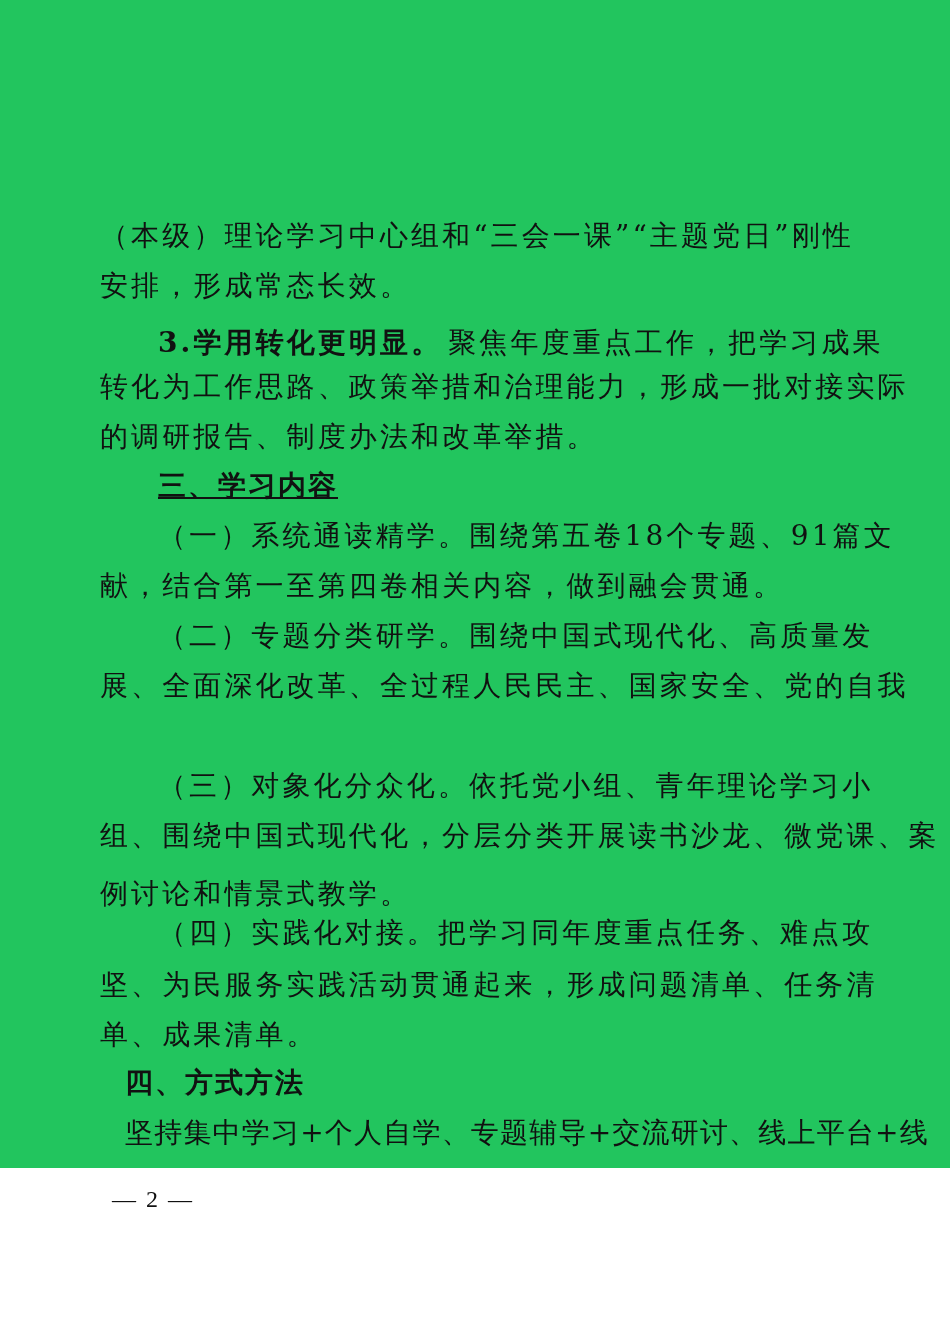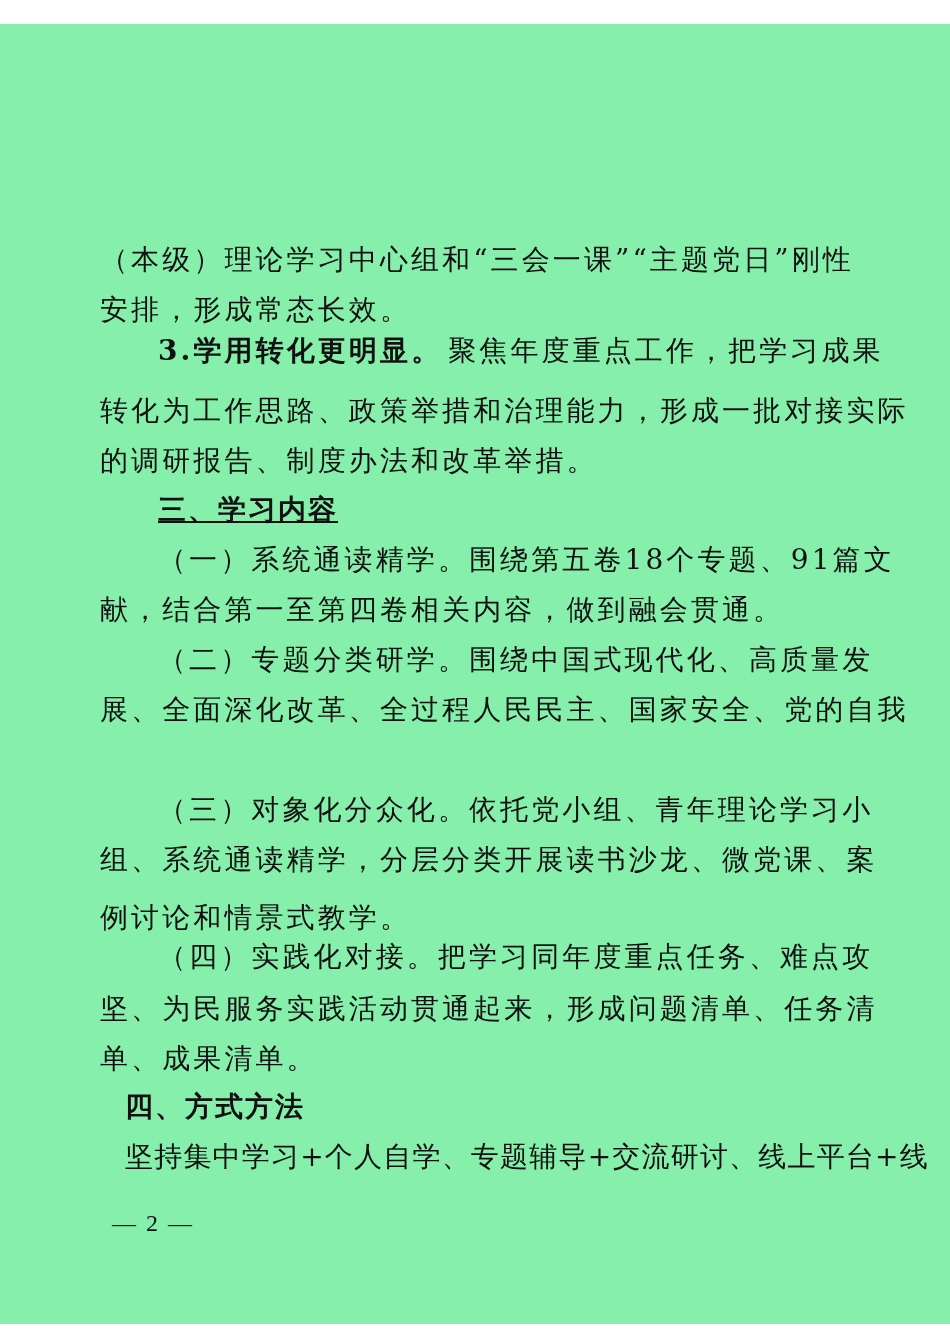--- a/index.html
+++ b/index.html
@@ -12,23 +12,22 @@
       height: 1344px;
       position: relative;
       overflow: hidden;
       font-family: "DejaVu Serif", "Liberation Serif", serif;
       color: #111111;
     }
     .page {
       position: absolute;
       left: 0; top: 0;
       width: 950px;
-      height: 1300px;
-      background: #86efac;
-      margin-top: 24px;
+      height: 1168px;
+      background: #22c55e;
     }
     .line {
       position: absolute;
       left: 100px;
       width: 750px;
       font-size: 28px;
       line-height: 34px;
       white-space: nowrap;
       letter-spacing: 3.1px;
     }
@@ -51,36 +50,36 @@
     }
   </style>
 </head>
 <body>
 
 <div class="page">
 
   <div class="line" style="top:219px;">（本级）理论学习中心组和“三会一课”“主题党日”刚性</div>
   <div class="line" style="top:269px;">安排，形成常态长效。</div>
 
-  <div class="line indent" style="top:310px;text-align:right;">
+  <div class="line indent" style="top:326px;text-align:right;">
     <span class="bold">3.学用转化更明显。</span><span style="margin-left:6px;">聚焦年度重点工作，把学习成果</span>
   </div>
   <div class="line" style="top:370px;">转化为工作思路、政策举措和治理能力，形成一批对接实际</div>
   <div class="line" style="top:420px;">的调研报告、制度办法和改革举措。</div>
 
   <div class="line indent heading" style="top:469px;text-decoration:underline;">三、学习内容</div>
 
   <div class="line indent" style="top:519px;">（一）系统通读精学。围绕第五卷18个专题、91篇文</div>
   <div class="line" style="top:569px;">献，结合第一至第四卷相关内容，做到融会贯通。</div>
 
   <div class="line indent" style="top:619px;">（二）专题分类研学。围绕中国式现代化、高质量发</div>
   <div class="line" style="top:669px;">展、全面深化改革、全过程人民民主、国家安全、党的自我</div>
 
   <div class="line indent" style="top:769px;">（三）对象化分众化。依托党小组、青年理论学习小</div>
-  <div class="line" style="top:819px;">组、系统通读精学，分层分类开展读书沙龙、微党课、案</div>
+  <div class="line" style="top:819px;">组、围绕中国式现代化，分层分类开展读书沙龙、微党课、案</div>
   <div class="line" style="top:877px;">例讨论和情景式教学。</div>
 
   <div class="line indent" style="top:918px;font-family:Liberation Mono, monospace;">（四）实践化对接。把学习同年度重点任务、难点攻</div>
   <div class="line" style="top:968px;">坚、为民服务实践活动贯通起来，形成问题清单、任务清</div>
   <div class="line" style="top:1018px;">单、成果清单。</div>
 
   <div class="line indent-s heading" style="top:1066px;">四、方式方法</div>
 
   <div class="line indent-s" style="top:1116px; letter-spacing:1.2px;">坚持集中学习+个人自学、专题辅导+交流研讨、线上平台+线</div>
 

